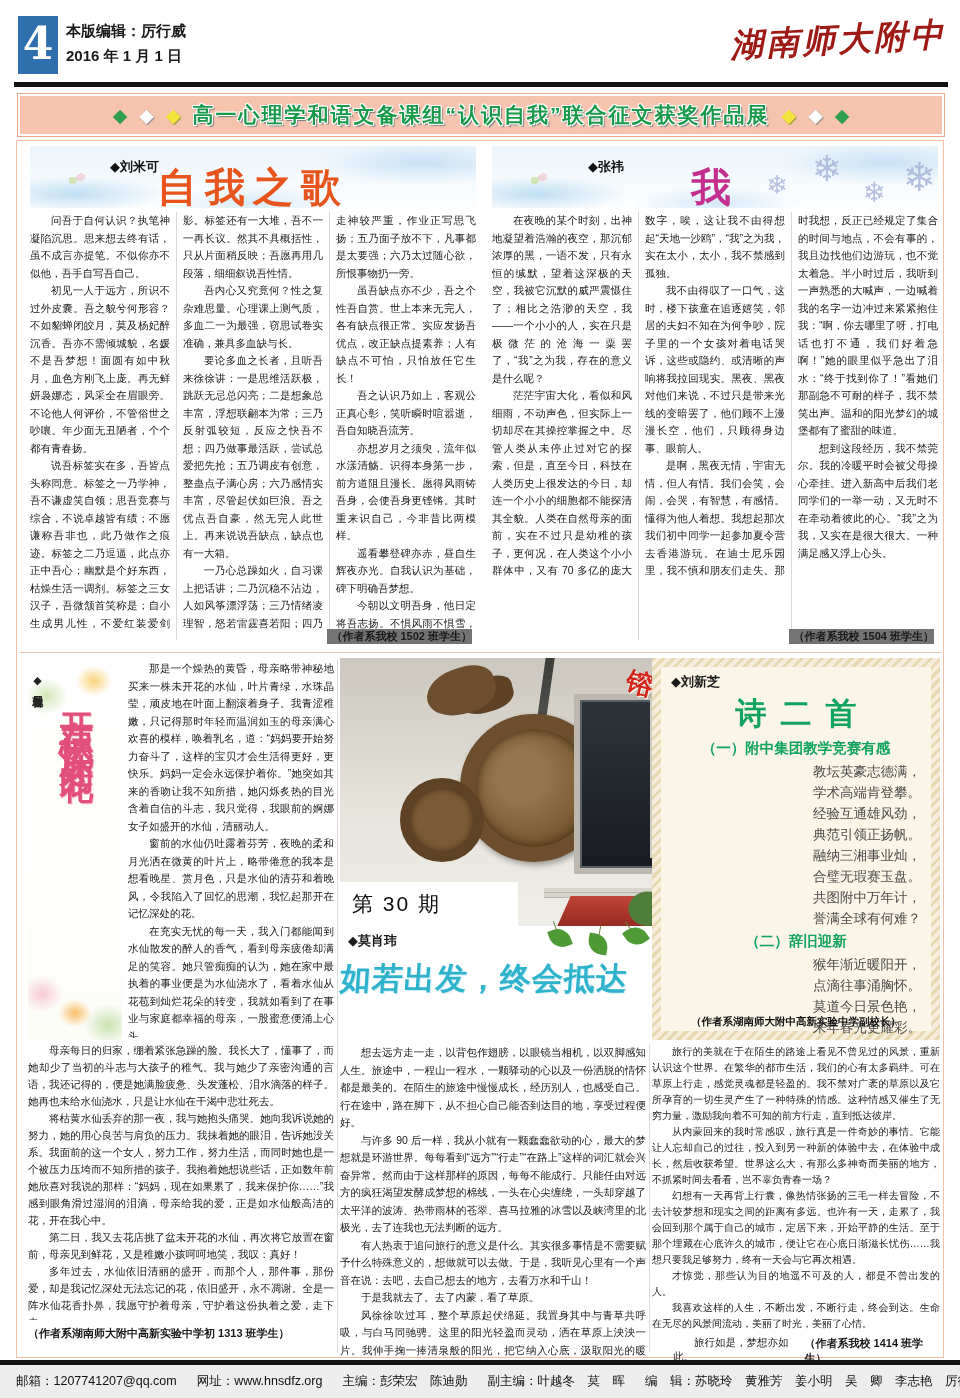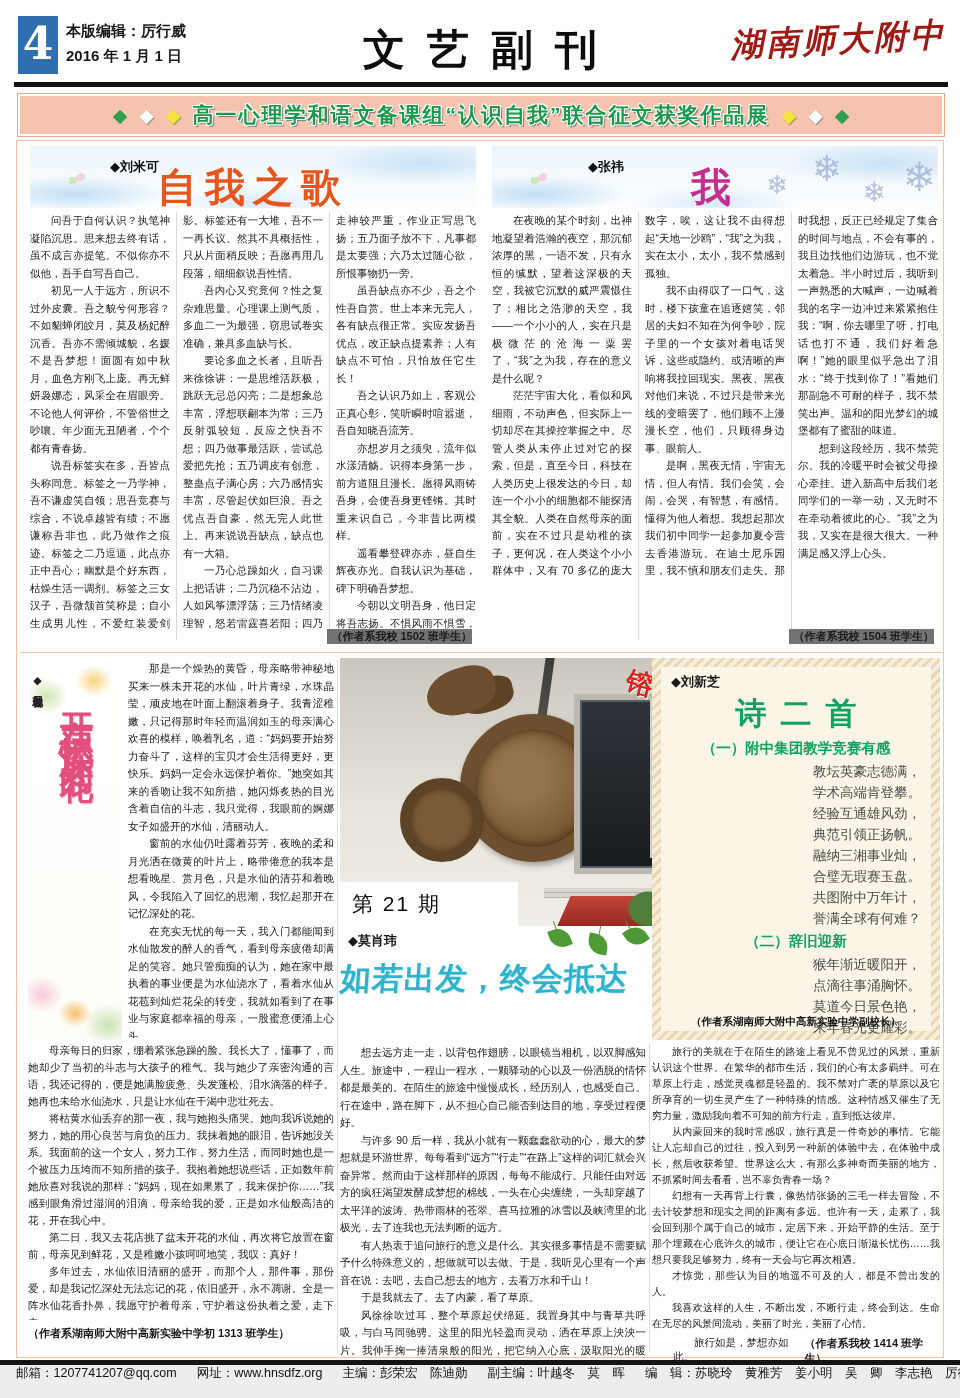--- a/index.html
+++ b/index.html
@@ -103,32 +103,31 @@
   .poembox{position:absolute;left:652px;top:658px;width:288px;height:382px;
            background:repeating-linear-gradient(135deg,#e9d8b4 0 3px,#f6eeda 3px 7px);padding:9px;box-sizing:border-box;}
   .poem-inner{position:relative;background:#faf5e6;height:100%;box-sizing:border-box;padding:6px 10px;}
   .poem-author{font-size:13px;font-weight:bold;}
   .poem-title{text-align:center;font-size:31px;font-weight:900;color:#12a360;letter-spacing:14px;text-indent:14px;margin:2px 0 4px;}
   .poem-sub{text-align:center;font-size:14.5px;font-weight:900;color:#12a360;margin:3px 0;}
   .poem-lines p{margin:0;text-align:right;font-size:13.5px;line-height:21px;color:#4a4a48;text-indent:0;}
   .poem-attr{position:absolute;left:0;right:0;bottom:2px;text-align:center;font-size:10.5px;font-weight:bold;color:#111;}
   
   .footer{position:absolute;left:0;right:0;top:1360px;height:38px;background:#ededee;border-top:5px solid #151515;
-          display:flex;align-items:flex-start;gap:20px;padding:0 16px;font-size:12.5px;color:#111;box-sizing:border-box;}
+          display:flex;align-items:center;gap:20px;padding:0 16px;font-size:12.5px;color:#111;box-sizing:border-box;}
   .footer span{white-space:nowrap;}
 </style>
 </head>
 <body>
 
 <div class="page">
 
   <div class="pagenum">4</div>
   <div class="ed-line">本版编辑：厉行威</div>
   <div class="date-line">2016 年 1 月 1 日</div>
-  <div class="masthead">文艺副刊</div>
   <div class="schoollogo">湖南师大附中</div>
   <div class="hdr-rule"></div>
 
   <div class="banner">
     <span class="dia g">◆</span>
       <span class="dia w">◆</span>
       <span class="dia y">◆</span>
     <span class="banner-text">高一心理学和语文备课组“认识自我”联合征文获奖作品展</span>
     <span class="dia y">◆</span>
       <span class="dia w">◆</span>
@@ -205,21 +204,21 @@
     <div class="pole"></div>
     <div class="ring"></div>
     <div class="ring2"></div>
     <div class="door"></div>
     <div class="doorbar"></div>
     <div class="steps"></div>
     <div class="carpet"></div>
     <div class="plant"></div>
     <div class="rongyuan">镕园</div>
     <div class="caption-box">
-      <span class="issue">第 21 期</span>
+      <span class="issue">第 30 期</span>
     </div>
   </div>
 
   <div class="dep-head">
     <span class="dep-author">◆莫肖玮</span>
     <span class="ivy" style="left:210px;top:-4px;transform:rotate(-20deg);"></span>
     <span class="ivy" style="left:248px;top:2px;transform:rotate(10deg);"></span>
     <span class="ivy" style="left:286px;top:-6px;transform:rotate(-35deg);"></span>
     <span class="ivy" style="left:322px;top:0px;transform:rotate(20deg);"></span>
     <span class="ivy" style="left:356px;top:-8px;transform:rotate(-10deg);"></span>

